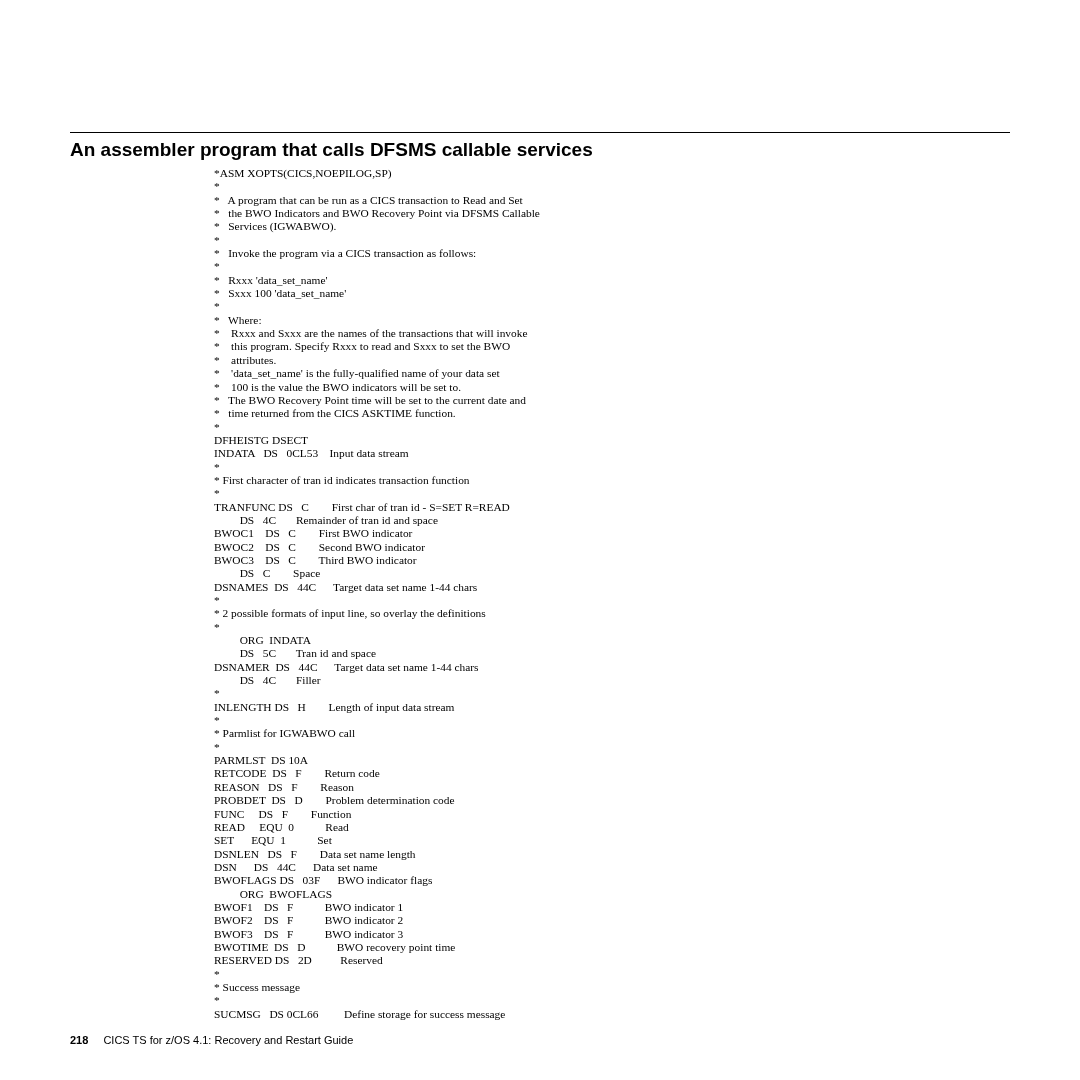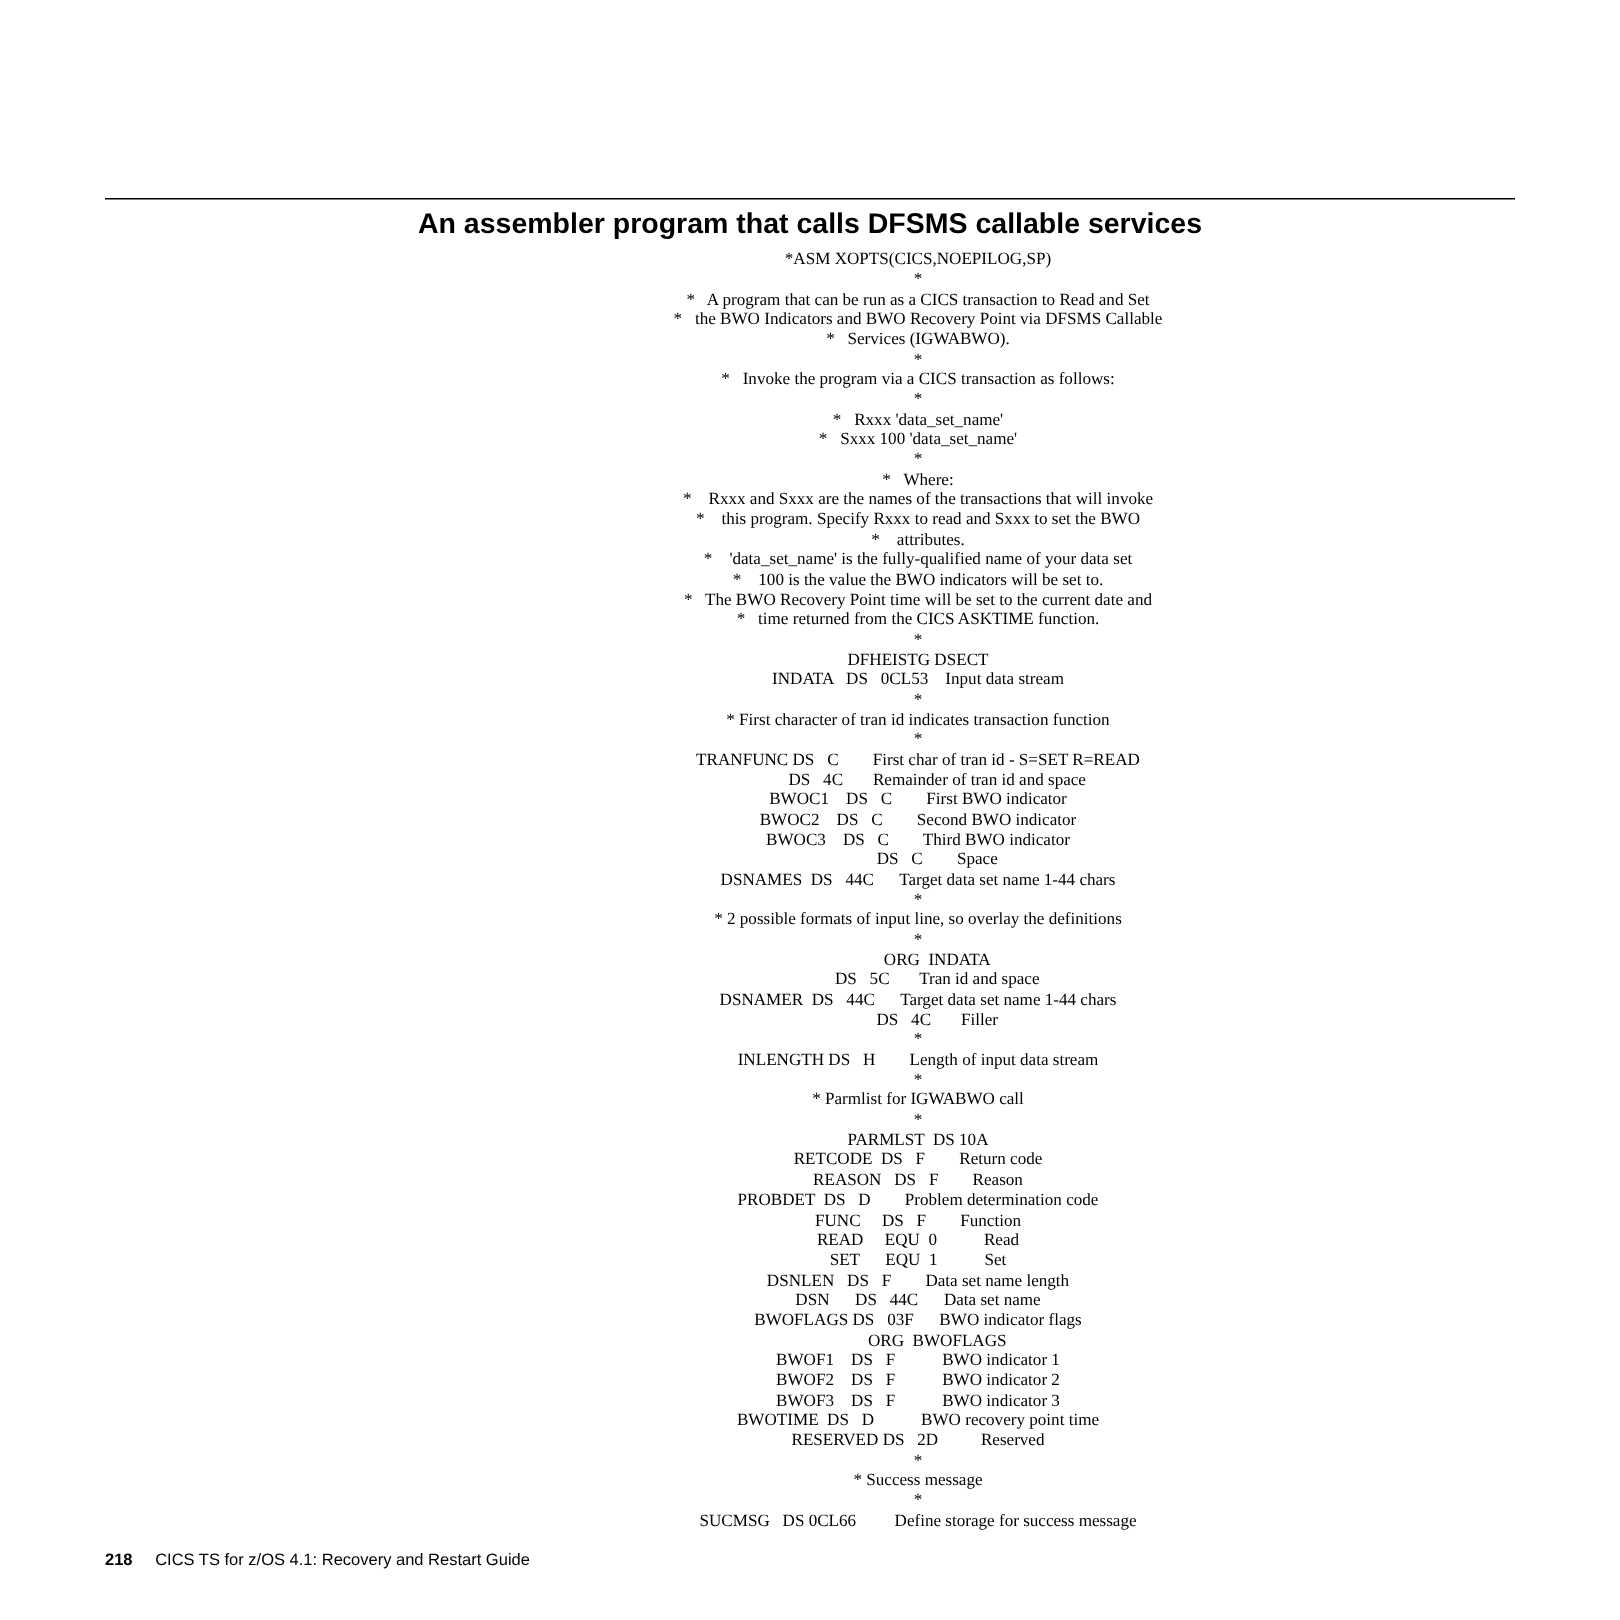--- a/index.html
+++ b/index.html
@@ -10,21 +10,20 @@
     background: #ffffff;
     font-family: Arial, Helvetica, sans-serif;
     color: #000;
   }
   .page {
     position: relative;
     width: 1080px;
     height: 1080px;
     box-sizing: border-box;
     padding: 132px 70px 40px 70px;
-    text-align: center;
   }
   hr.rule {
     border: none;
     border-top: 1px solid #000;
     margin: 0 0 6px 0;
   }
   h1.heading {
     font-size: 19px;
     font-weight: bold;
     margin: 0 0 6px 0;

